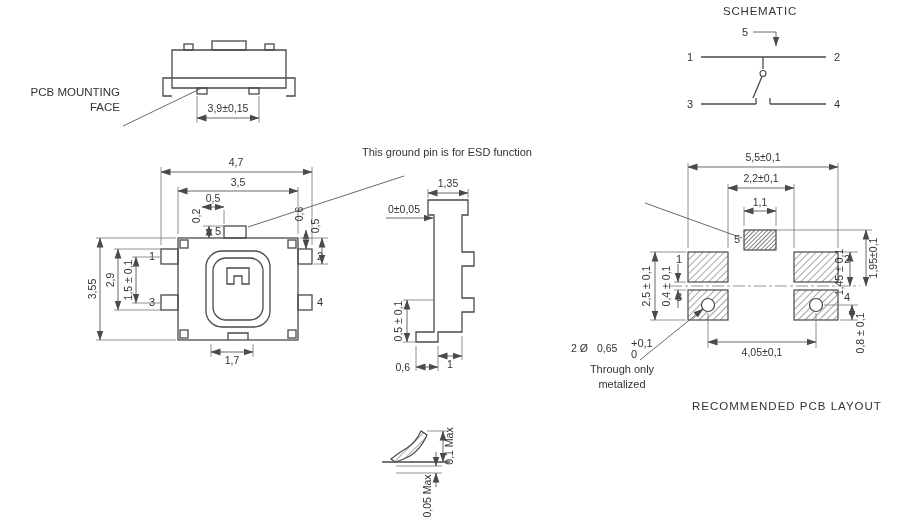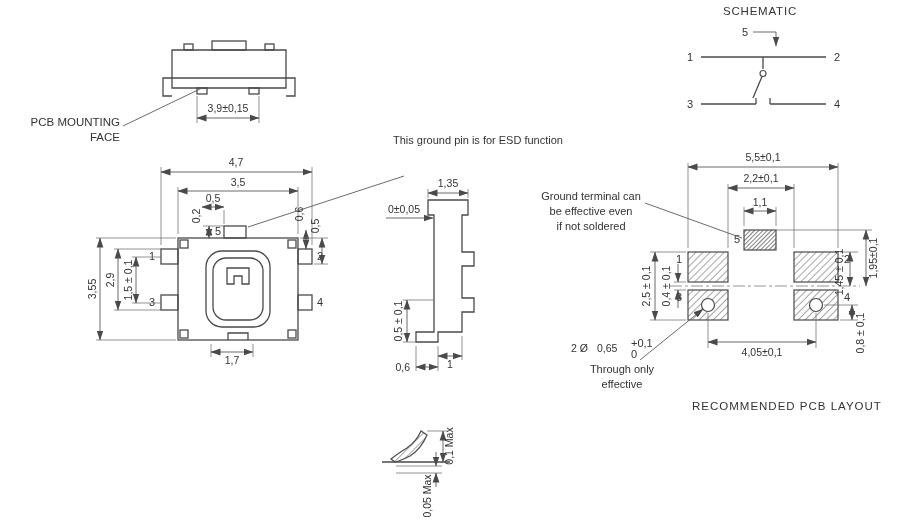--- a/index.html
+++ b/index.html
@@ -275,33 +275,28 @@
       <text class="dt" x="597" y="352" text-anchor="start">0,65</text>
       <text x="631" y="347" font-size="9" text-anchor="start">+0,1</text>
       <text x="631" y="358" font-size="9" text-anchor="start">0</text>
       <line class="dim" x1="640" y1="360" x2="703" y2="309" marker-end="url(#arr)"></line>
     </g>
     <line class="dim" x1="645" y1="203" x2="742" y2="238"></line>
     <text class="caption" x="692" y="410" text-anchor="start">RECOMMENDED PCB LAYOUT</text>
   </g>
 </svg>
 
-<div class="note" style="left:8px;top:115px;width:112px;text-align:right;font-size:11.5px;line-height:15px;">
+<div class="note" style="left:8px;top:85px;width:112px;text-align:right;font-size:11.5px;line-height:15px;">
   <div>PCB MOUNTING</div>
   <div>FACE</div>
 </div>
 
-<div class="note" style="left:362px;top:133px;width:200px;text-align:left;margin-left:31px;">
+<div class="note" style="left:362px;top:145px;width:200px;text-align:left;">
   <div>This ground pin is for ESD function</div>
 </div>
 
-<div class="note" style="left:534px;top:189px;width:114px;text-align:center;line-height:15px;">
-  <div>Ground terminal can</div>
-  <div>be effective even</div>
-  <div>if not soldered</div>
-</div>
 
 <div class="note" style="left:576px;top:362px;width:92px;text-align:center;line-height:15px;">
   <div>Through only</div>
-  <div>effective</div>
+  <div>metalized</div>
 </div>
 
 </div>
 
 </body></html>

